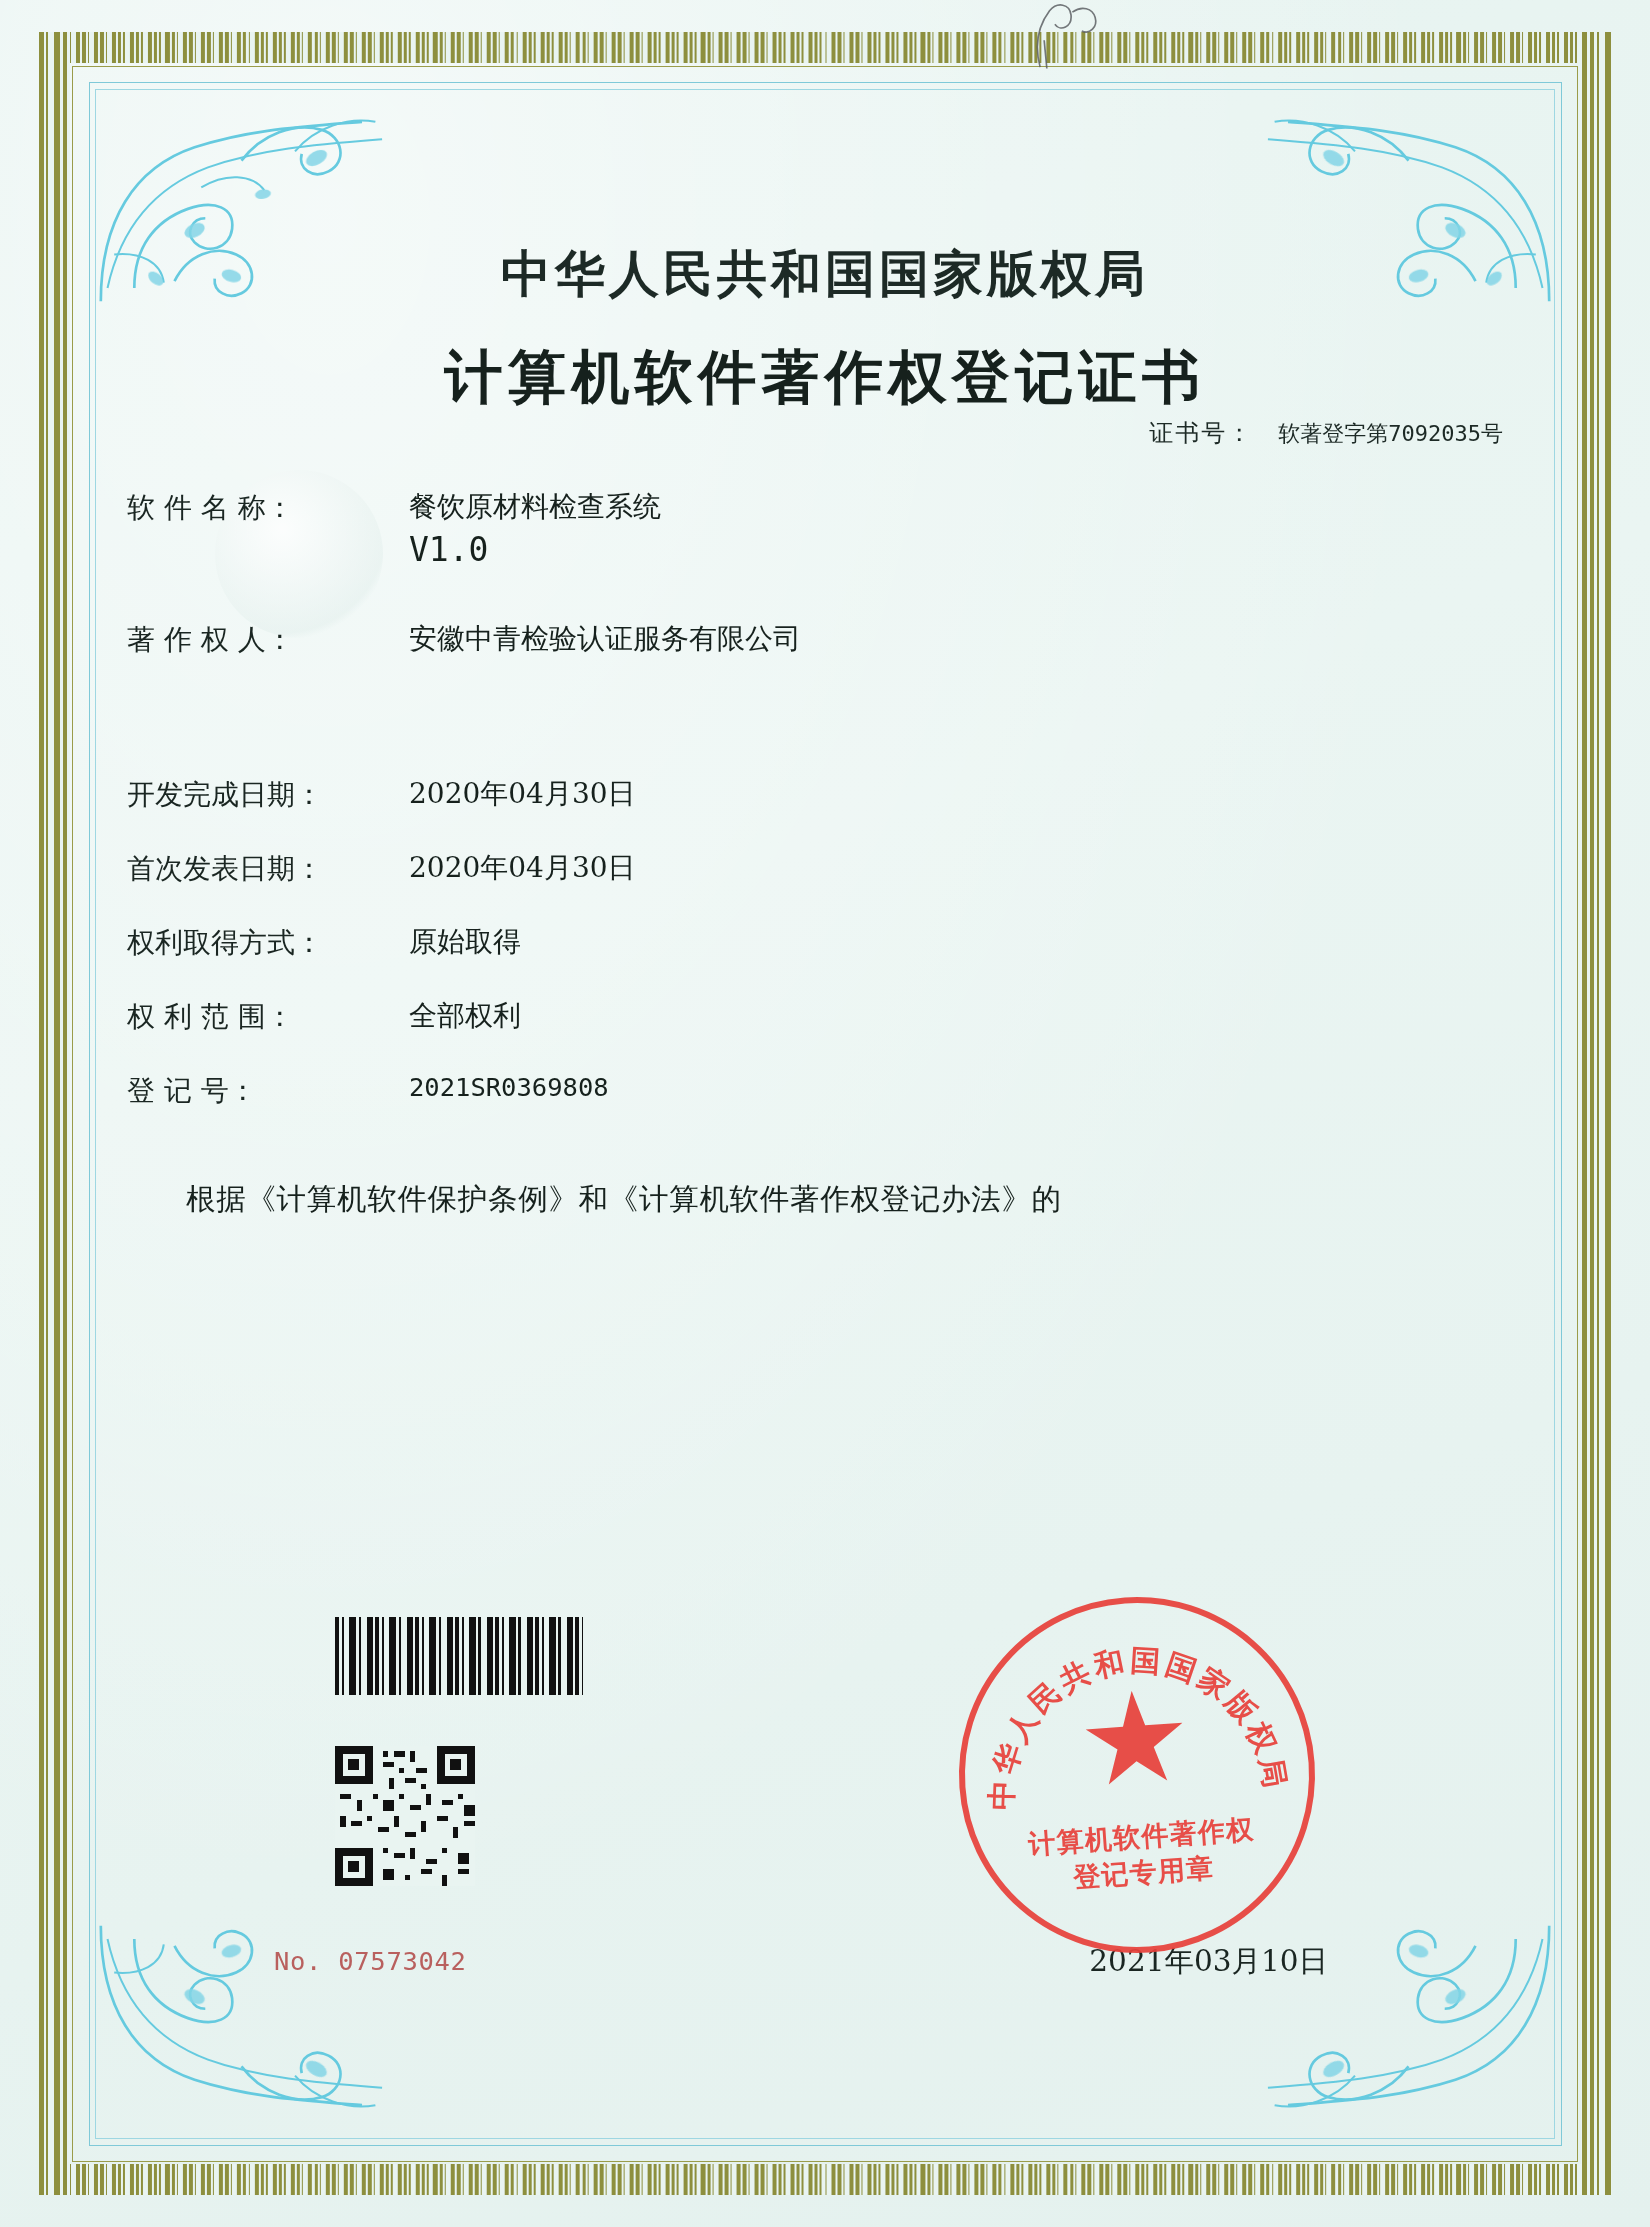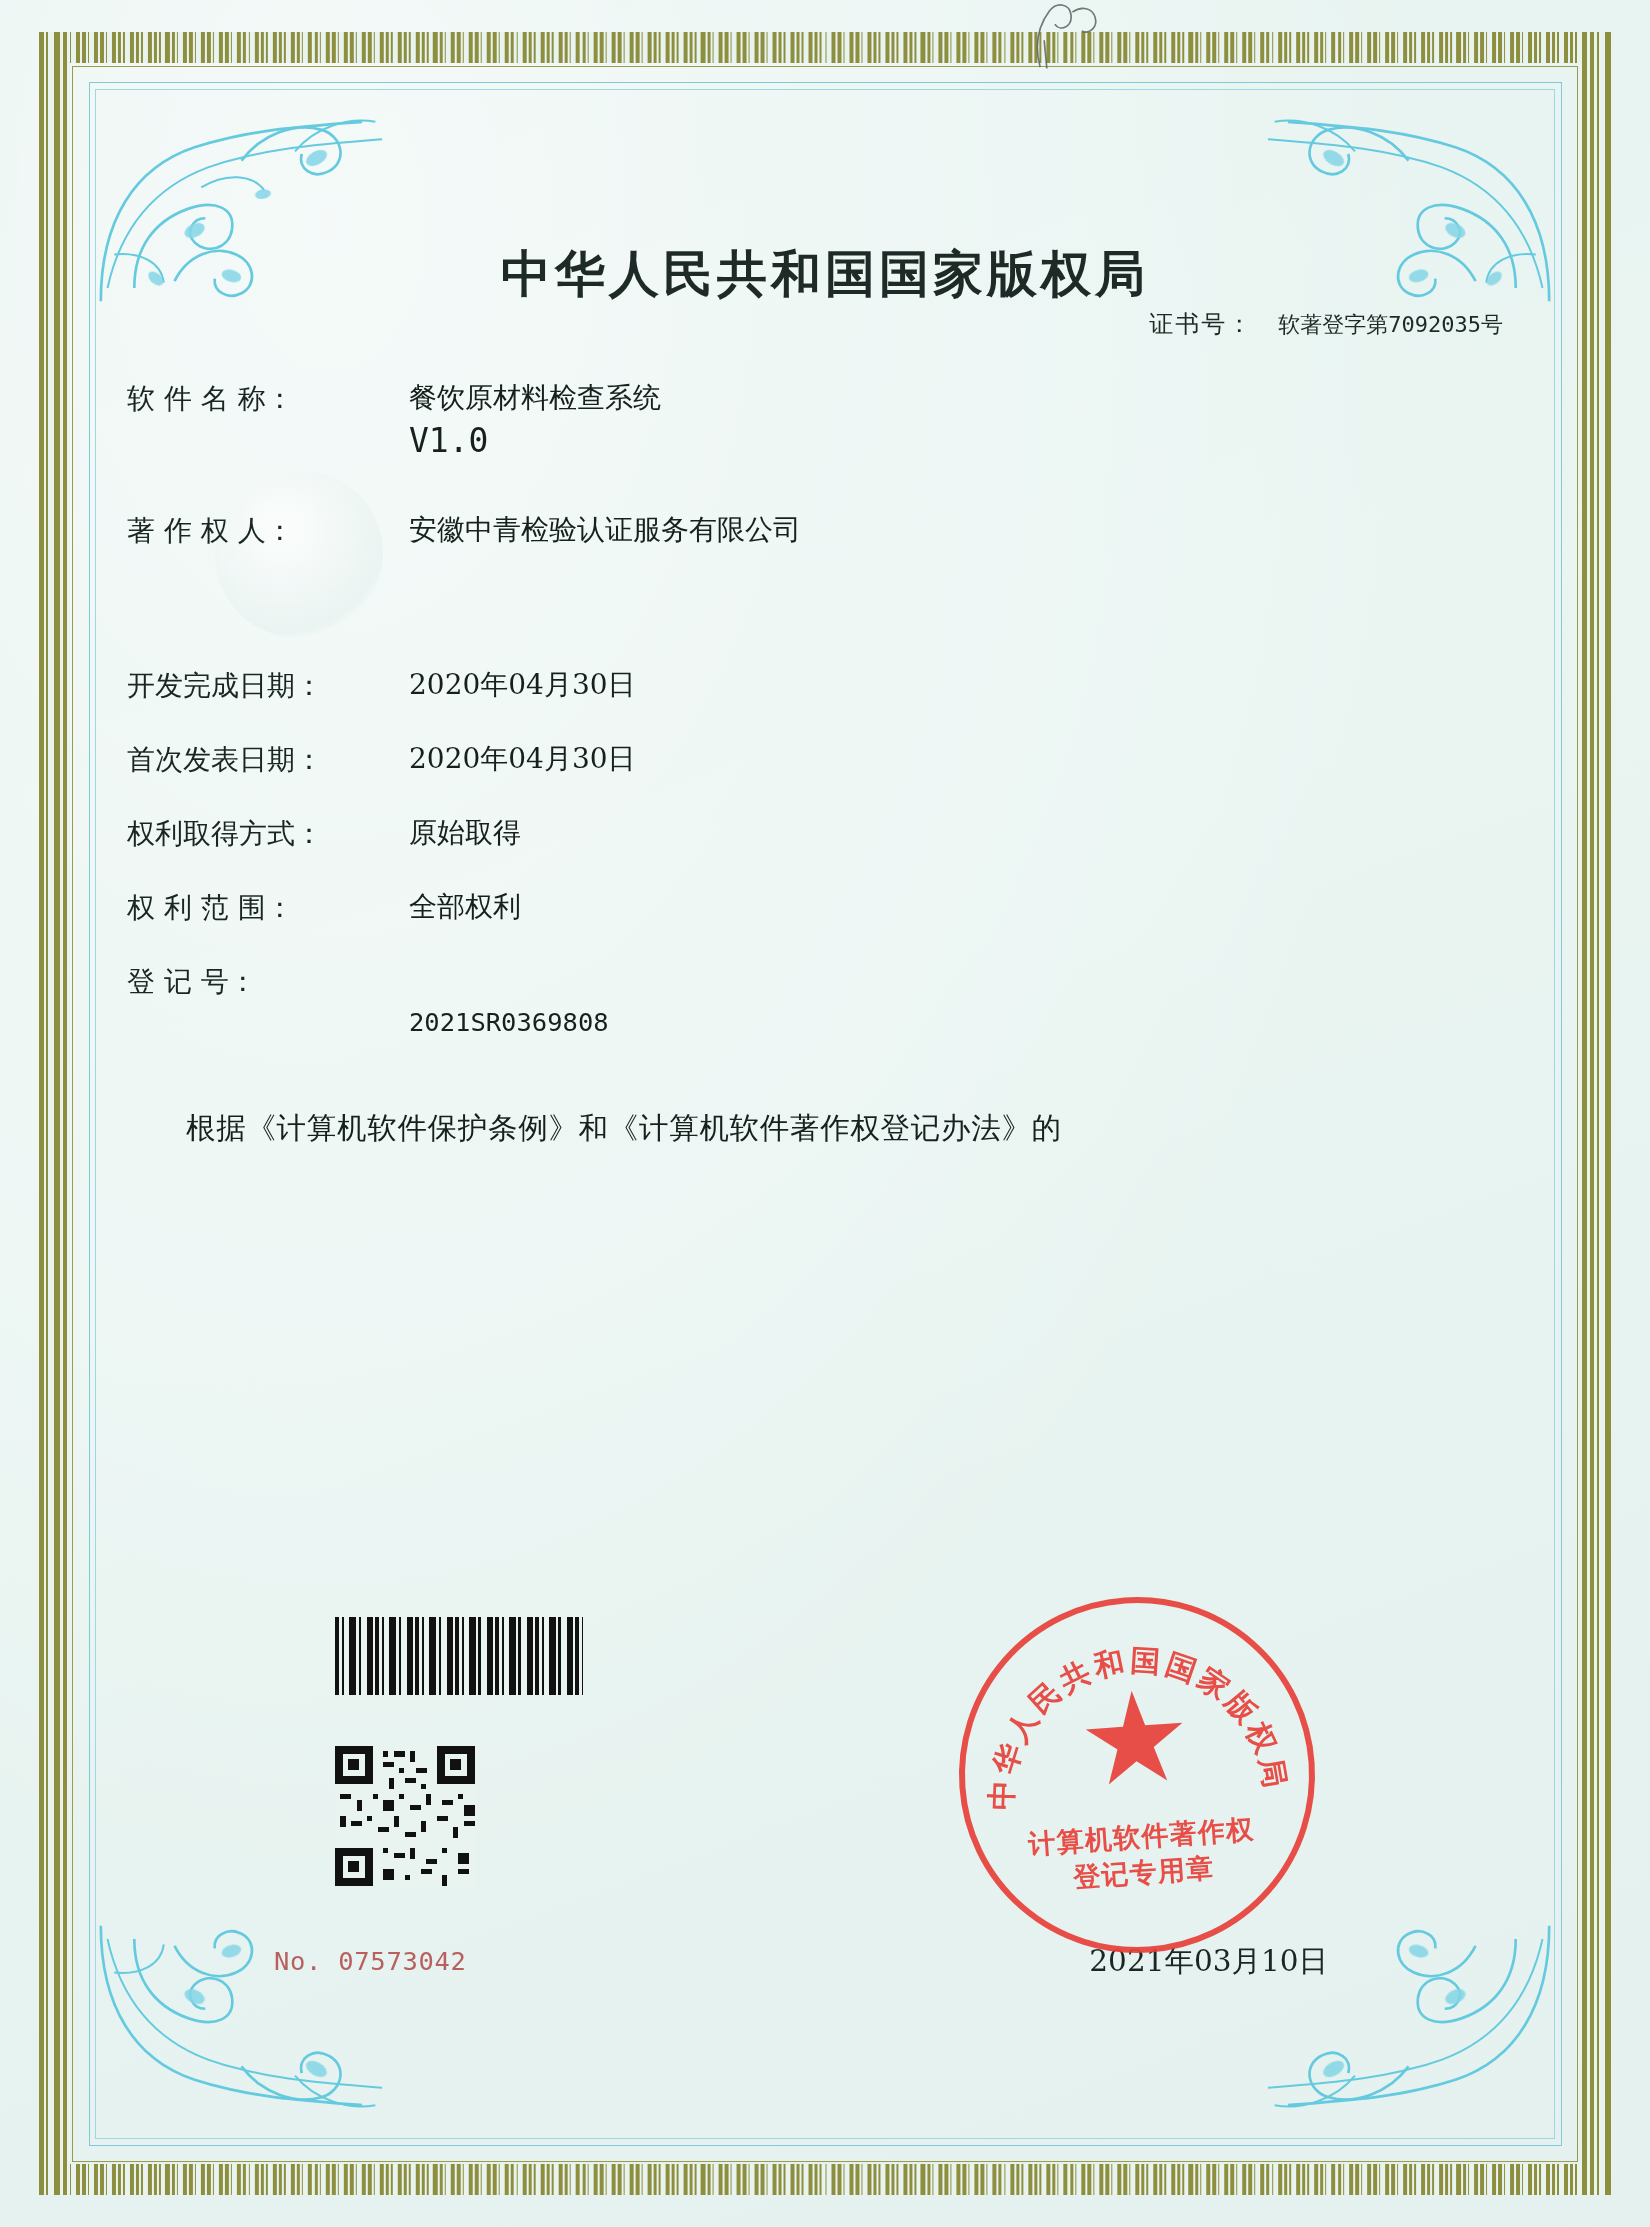--- a/index.html
+++ b/index.html
@@ -143,21 +143,20 @@
   }
   .field-value {
     font-family: "DejaVu Serif", serif;
     font-size: 28px;
     color: #16211d;
     line-height: 1.25;
   }
   .field-value.mono {
     font-family: "DejaVu Sans Mono", monospace;
     font-size: 25.5px;
-    margin-top: 44px;
   }
   .field-value .ver {
     display: block;
     font-family: "DejaVu Sans Mono", monospace;
     font-size: 33px;
     margin-top: 5.4px;
   }
 
   .gap-lg { height: 81px; }
 
@@ -374,20 +373,21 @@
       <g fill="none" stroke="#55585c" stroke-width="2.5" opacity="0.8">
         <path d="M30 100 C 22 70, 26 40, 44 16 C 56 2, 74 6, 76 22 C 78 40, 60 48, 52 36"></path>
         <path d="M78 18 C 92 8, 108 12, 112 26 C 116 40, 104 52, 92 46"></path>
         <path d="M40 102 L 36 60"></path>
       </g>
     </svg>
   </div>
 
   <div class="content">
     <div class="title-main">中华人民共和国国家版权局</div>
+    <div class="title-sub">计算机软件著作权登记证书</div>
 
     <div class="cert-no-row">
       <span class="lbl">证书号：</span>
       <span class="val">软著登字第7092035号</span>
     </div>
 
     <div class="field-block">
 
       <div class="field-row">
         <div class="field-label">软 件 名 称：</div>

